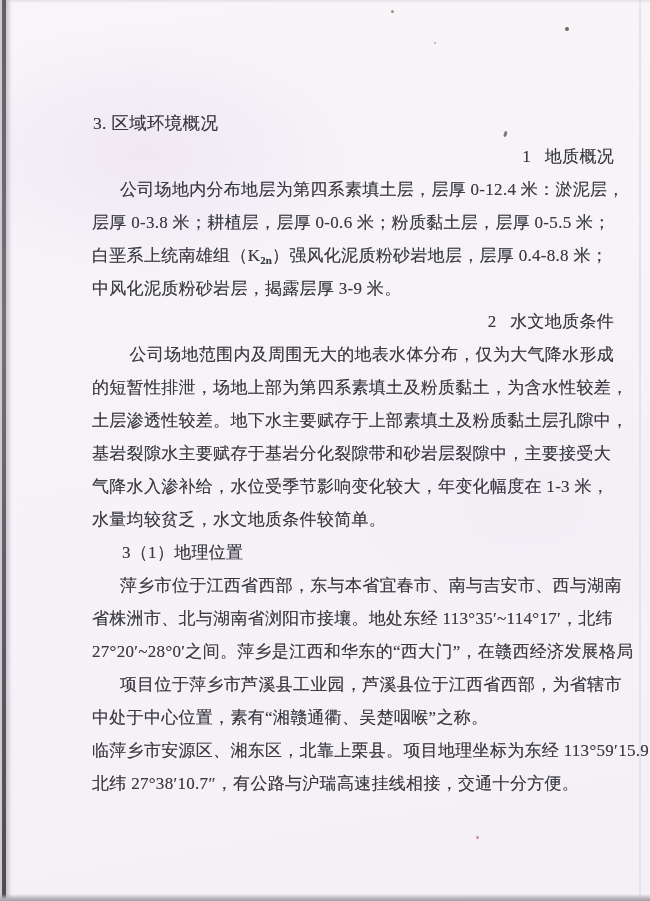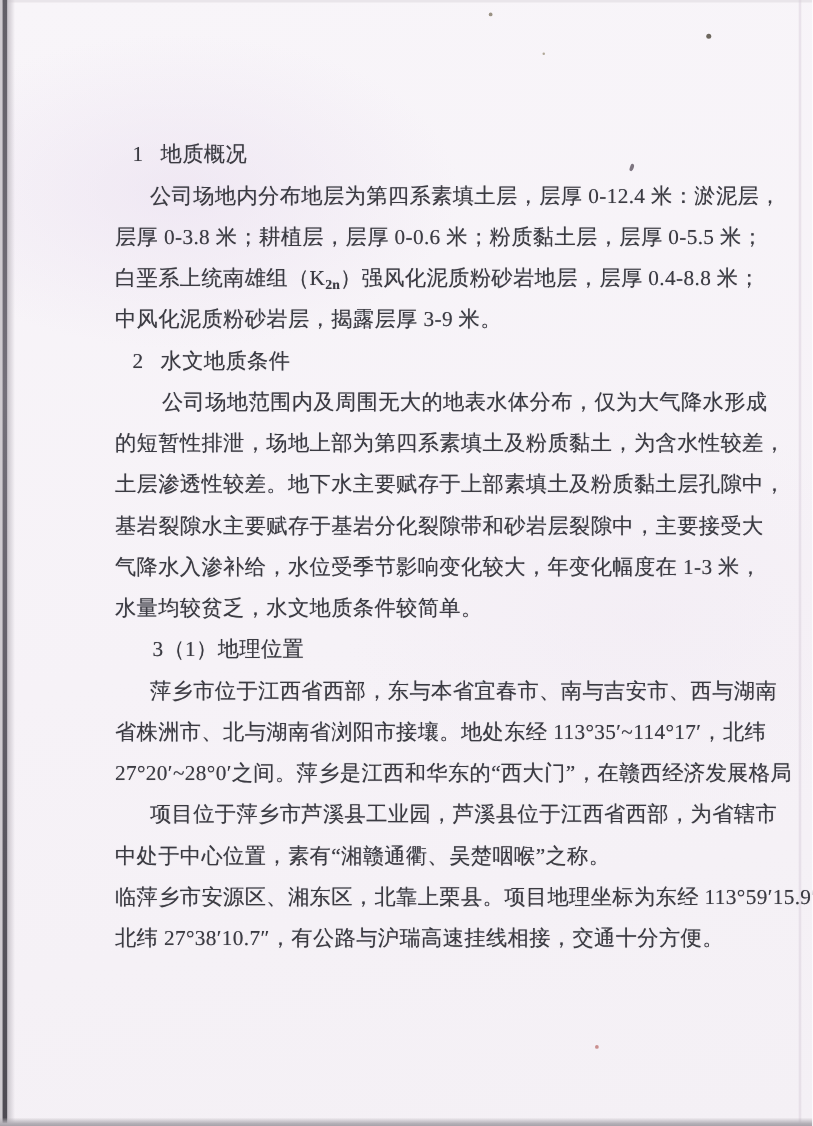--- a/index.html
+++ b/index.html
@@ -51,21 +51,21 @@
     text-shadow: 0 0 0.6px rgba(62,62,72,0.55);
     letter-spacing: 0.3px;
   }
   .line {
     height: 33px;
     line-height: 33px;
     font-size: 17px;
     white-space: pre;
   }
   .line.t   { padding-left: 1px;  font-size: 17.5px; }
-  .line.h   { padding-left: 14px; }
+  .line.h   { padding-left: 14px; text-align: right; }
   .line.h3  { padding-left: 30px; }
   .line.pf  { padding-left: 28px; text-align: right; }
   .sub { font-size: 11px; vertical-align: -3px; letter-spacing: 0; font-weight: bold; }
 </style>
 </head>
 <body>
 
 <div class="paper">
 
   <div class="edge edge-top"></div>
@@ -76,20 +76,21 @@
   <div class="edge edge-bottom"></div>
 
   <div class="speck speck-1"></div>
   <div class="speck speck-2"></div>
   <div class="speck speck-3"></div>
   <div class="speck speck-4"></div>
   <div class="speck speck-5"></div>
 
   <div class="text-block">
 
+    <div class="line t">3. 区域环境概况</div>
 
     <div class="line h">1   地质概况</div>
     <div class="line pf">公司场地内分布地层为第四系素填土层，层厚 0-12.4 米：淤泥层，</div>
     <div class="line">层厚 0-3.8 米；耕植层，层厚 0-0.6 米；粉质黏土层，层厚 0-5.5 米；</div>
     <div class="line"><span>白垩系上统南雄组（K</span><span class="sub">2n</span><span>）强风化泥质粉砂岩地层，层厚 0.4-8.8 米；</span></div>
     <div class="line">中风化泥质粉砂岩层，揭露层厚 3-9 米。</div>
 
     <div class="line h">2   水文地质条件</div>
     <div class="line pf">公司场地范围内及周围无大的地表水体分布，仅为大气降水形成</div>
     <div class="line">的短暂性排泄，场地上部为第四系素填土及粉质黏土，为含水性较差，</div>

